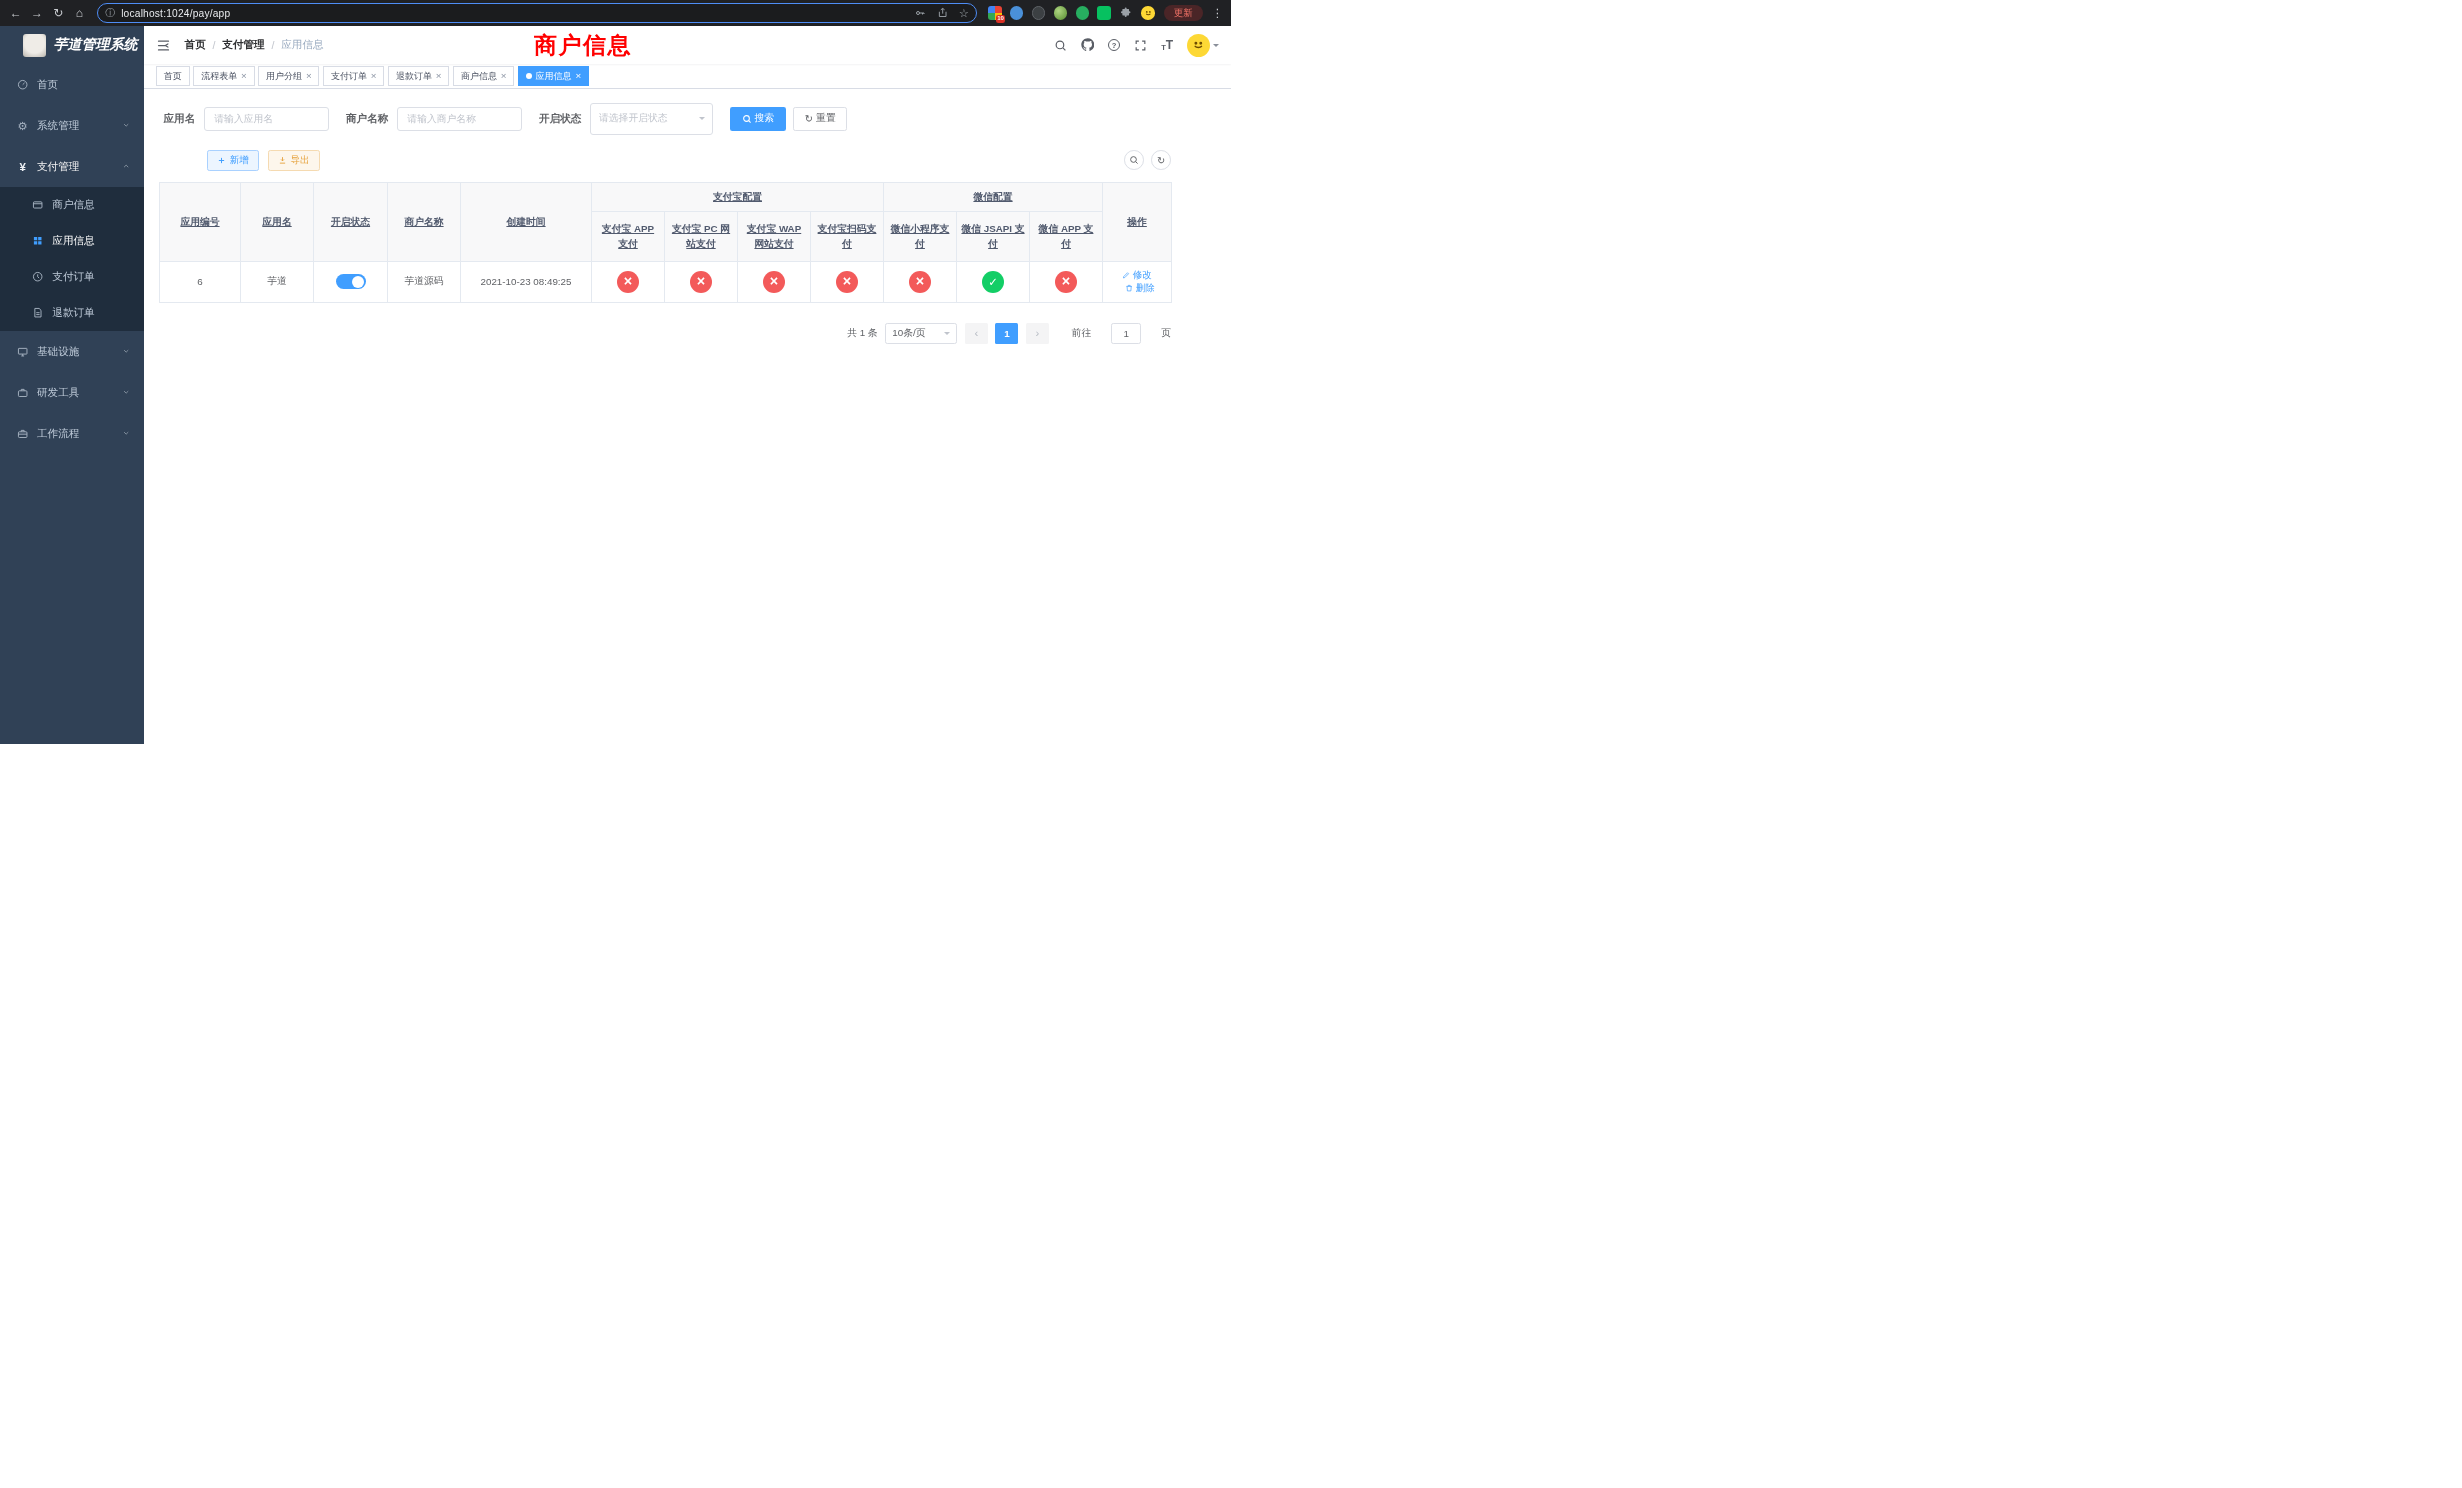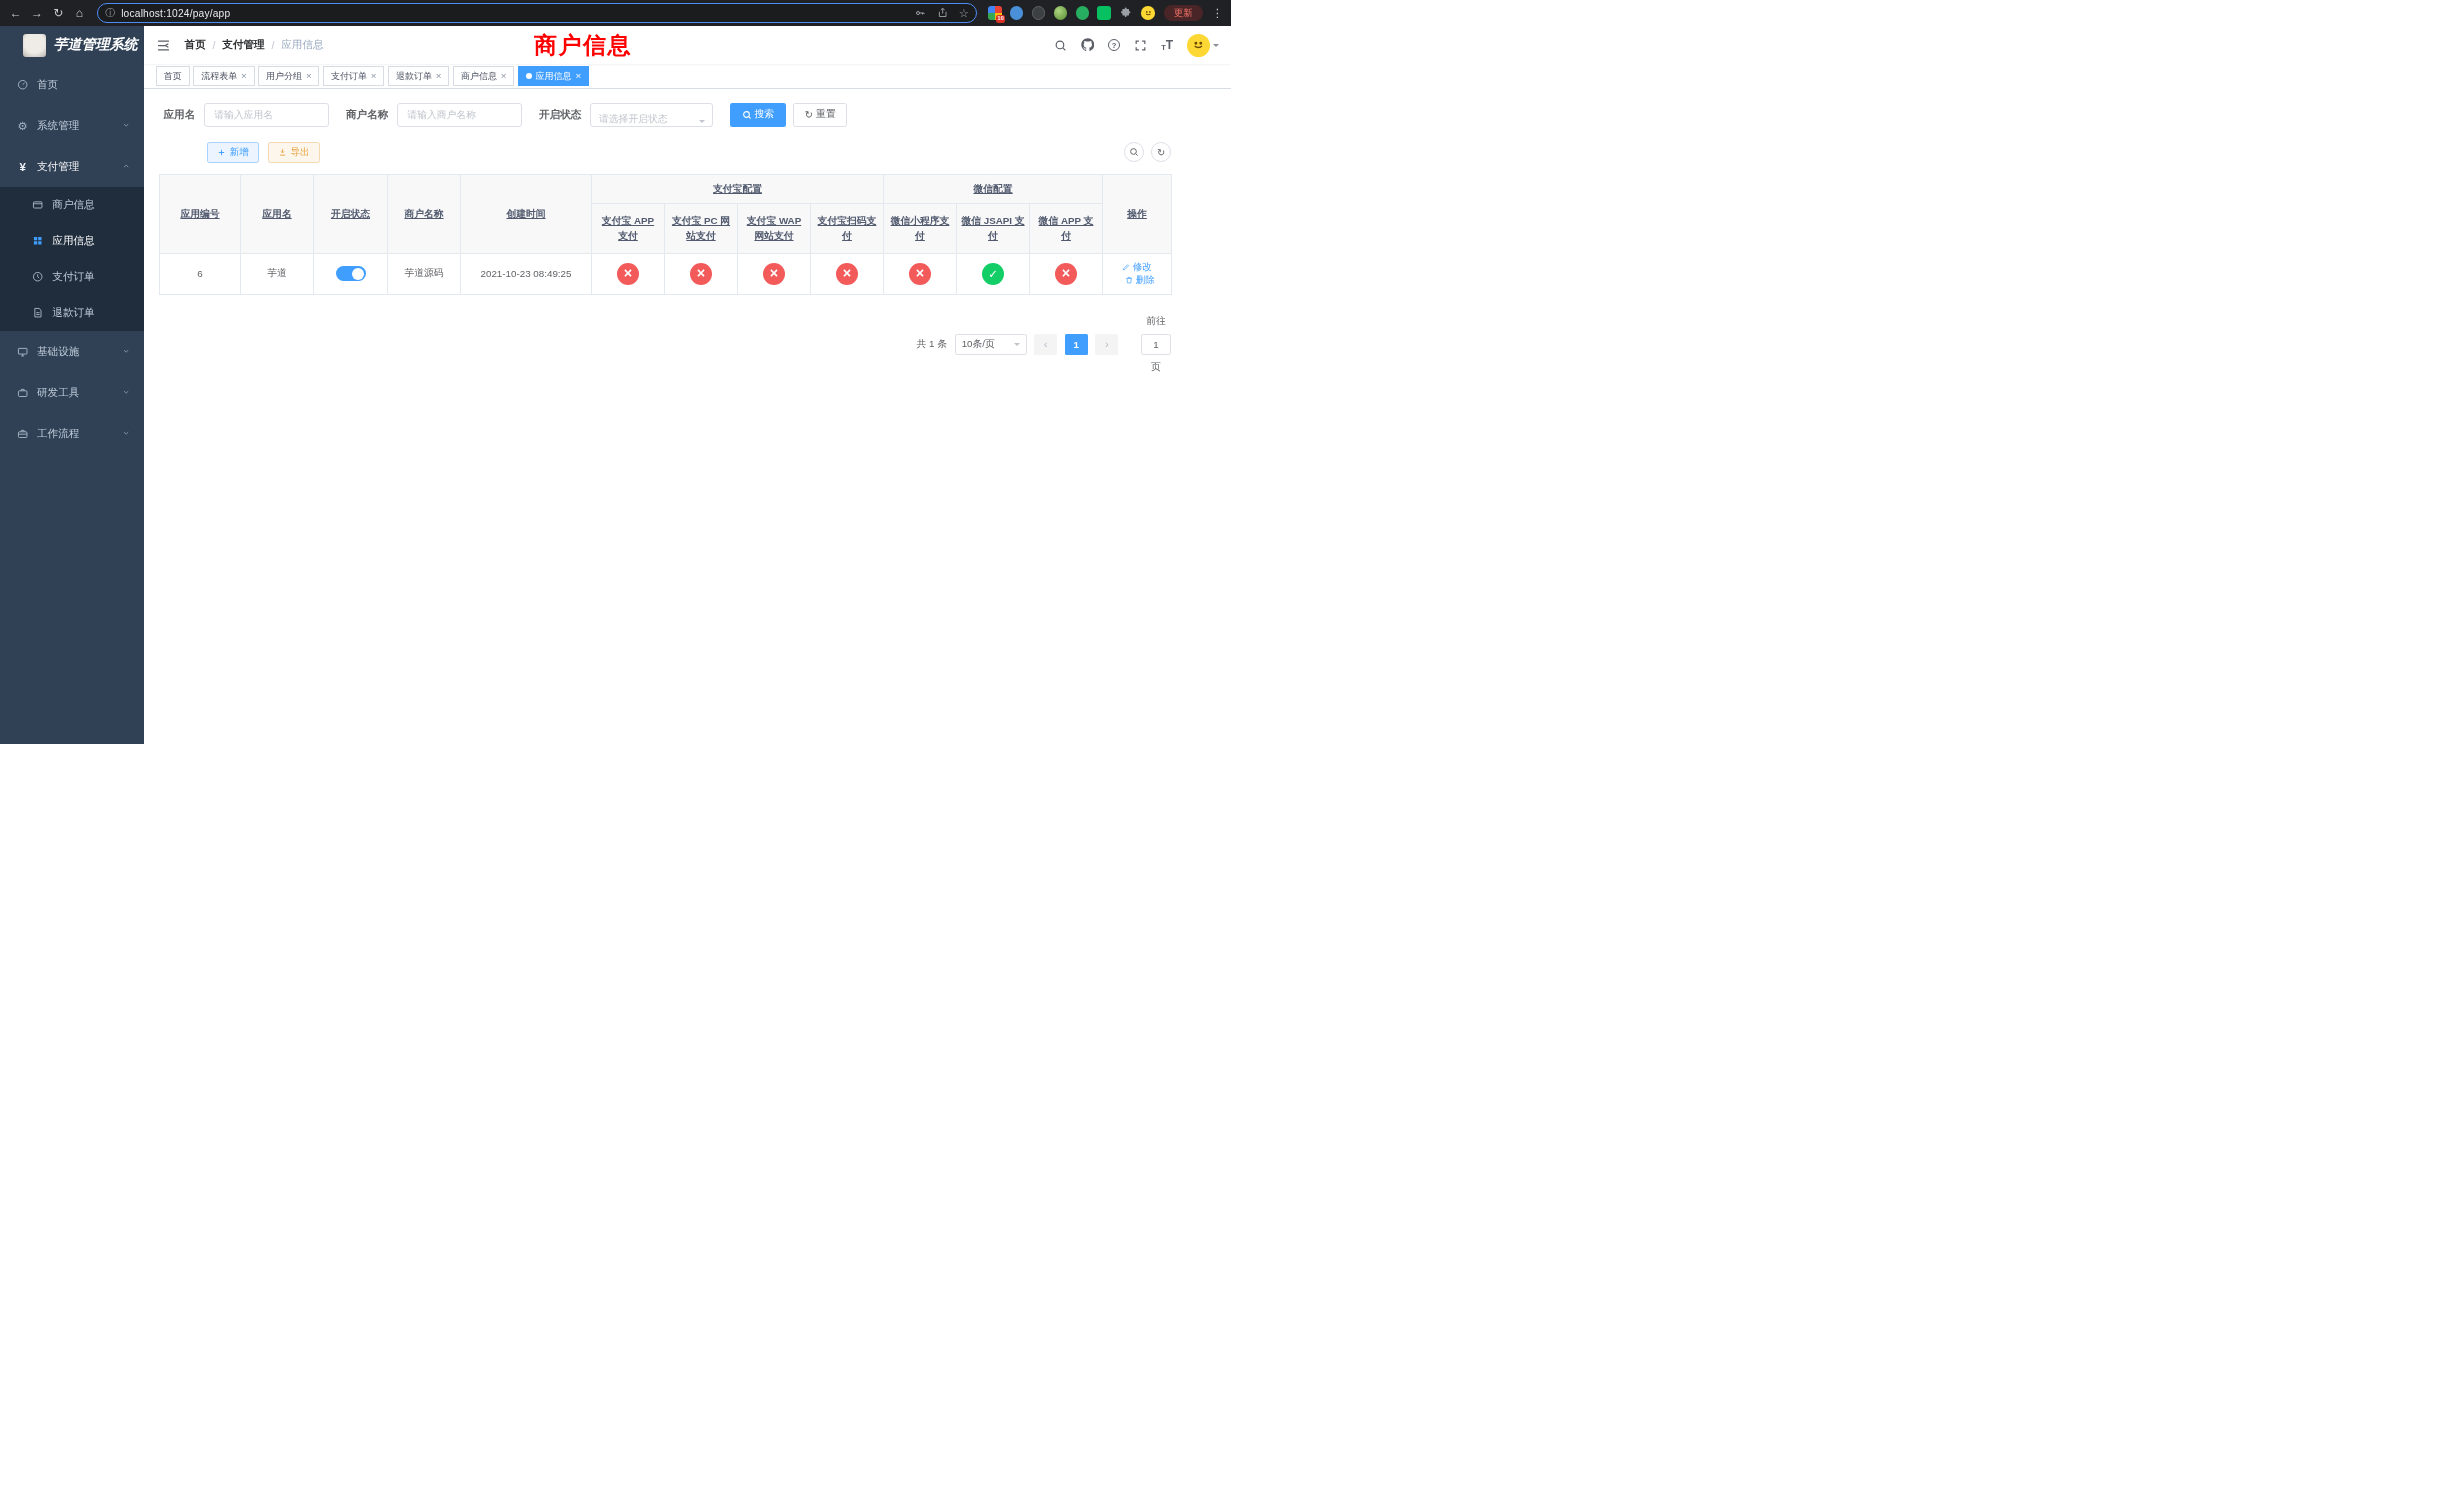--- a/index.html
+++ b/index.html
@@ -99,22 +99,22 @@
 
   
   .content { padding:13.6px 15px 0 15px; flex:1; overflow:hidden; }
   .filter-row { display:flex; align-items:center; margin-bottom:15px; padding-left:4.5px; }
   .filter-item { display:flex; align-items:center; margin-right:16.7px; }
   .filter-label { font-size:10.6px; font-weight:700; color:#606266; margin-right:9px;
     white-space:nowrap; }
   .el-input { width:125px; height:24px; border:0.8px solid #dcdfe6; border-radius:3px;
     padding:0 9px; font-size:9.8px; color:#606266; background:#fff; outline:none; }
   .el-input::placeholder { color:#c0c4cc; }
-  .el-select { width:123px; height:24px; border:0.8px solid #dcdfe6; border-radius:3px;
-    padding:0 7.6px; display:flex; align-items:flex-end; justify-content:space-between;
+  .el-select { width:123px; height:32px; border:0.8px solid #dcdfe6; border-radius:3px;
+    padding:0 7.6px; display:flex; align-items:center; justify-content:space-between;
     cursor:pointer; background:#fff; }
   .el-select .ph { font-size:9.8px; color:#c0c4cc; }
   .sel-caret { width:0; height:0; border:3.8px solid transparent; border-top-color:#c0c4cc;
     margin-top:3.8px; }
   .btn { height:24px; padding:0 10.6px; border-radius:2.3px; font-size:9.8px; display:inline-flex;
     align-items:center; gap:3px; border:0.8px solid transparent; cursor:pointer; white-space:nowrap; }
   .btn-primary { background:#409eff; color:#fff; }
   .btn-default { background:#fff; border-color:#dcdfe6; color:#606266; }
   .filter-row .btn + .btn { margin-left:7.6px; }
 
@@ -158,21 +158,21 @@
   
   .pagination { width:1012px; display:flex; align-items:center; justify-content:flex-end;
     gap:7.6px; margin-top:19.7px; font-size:9.8px; color:#606266; }
   .page-size { width:72px; height:21px; border:0.8px solid #dcdfe6; border-radius:2.3px;
     display:flex; align-items:center; justify-content:space-between; padding:0 6px;
     cursor:pointer; }
   .page-btn { min-width:23px; height:21px; background:#f4f4f5; color:#b7bcc4; border-radius:1.5px;
     display:flex; align-items:center; justify-content:center; font-size:11.4px; cursor:pointer; }
   .page-num { min-width:23px; height:21px; background:#409eff; color:#fff; border-radius:1.5px;
     display:flex; align-items:center; justify-content:center; font-weight:600; cursor:pointer; }
-  .goto-group { display:flex; align-items:center; gap:6px; margin-left:15px;flex-direction:column; }
+  .goto-group { display:flex; align-items:center; gap:20px; margin-left:15px; }
   .goto-input { width:30px; height:21px; border:0.8px solid #dcdfe6; border-radius:2.3px;
     text-align:center; font-size:9.8px; color:#606266; outline:none; }
 </style>
 </head>
 <body>
 
 <div class="browser-chrome">
   <div class="nav-btn">←</div>
   <div class="nav-btn">→</div>
   <div class="nav-btn">↻</div>

